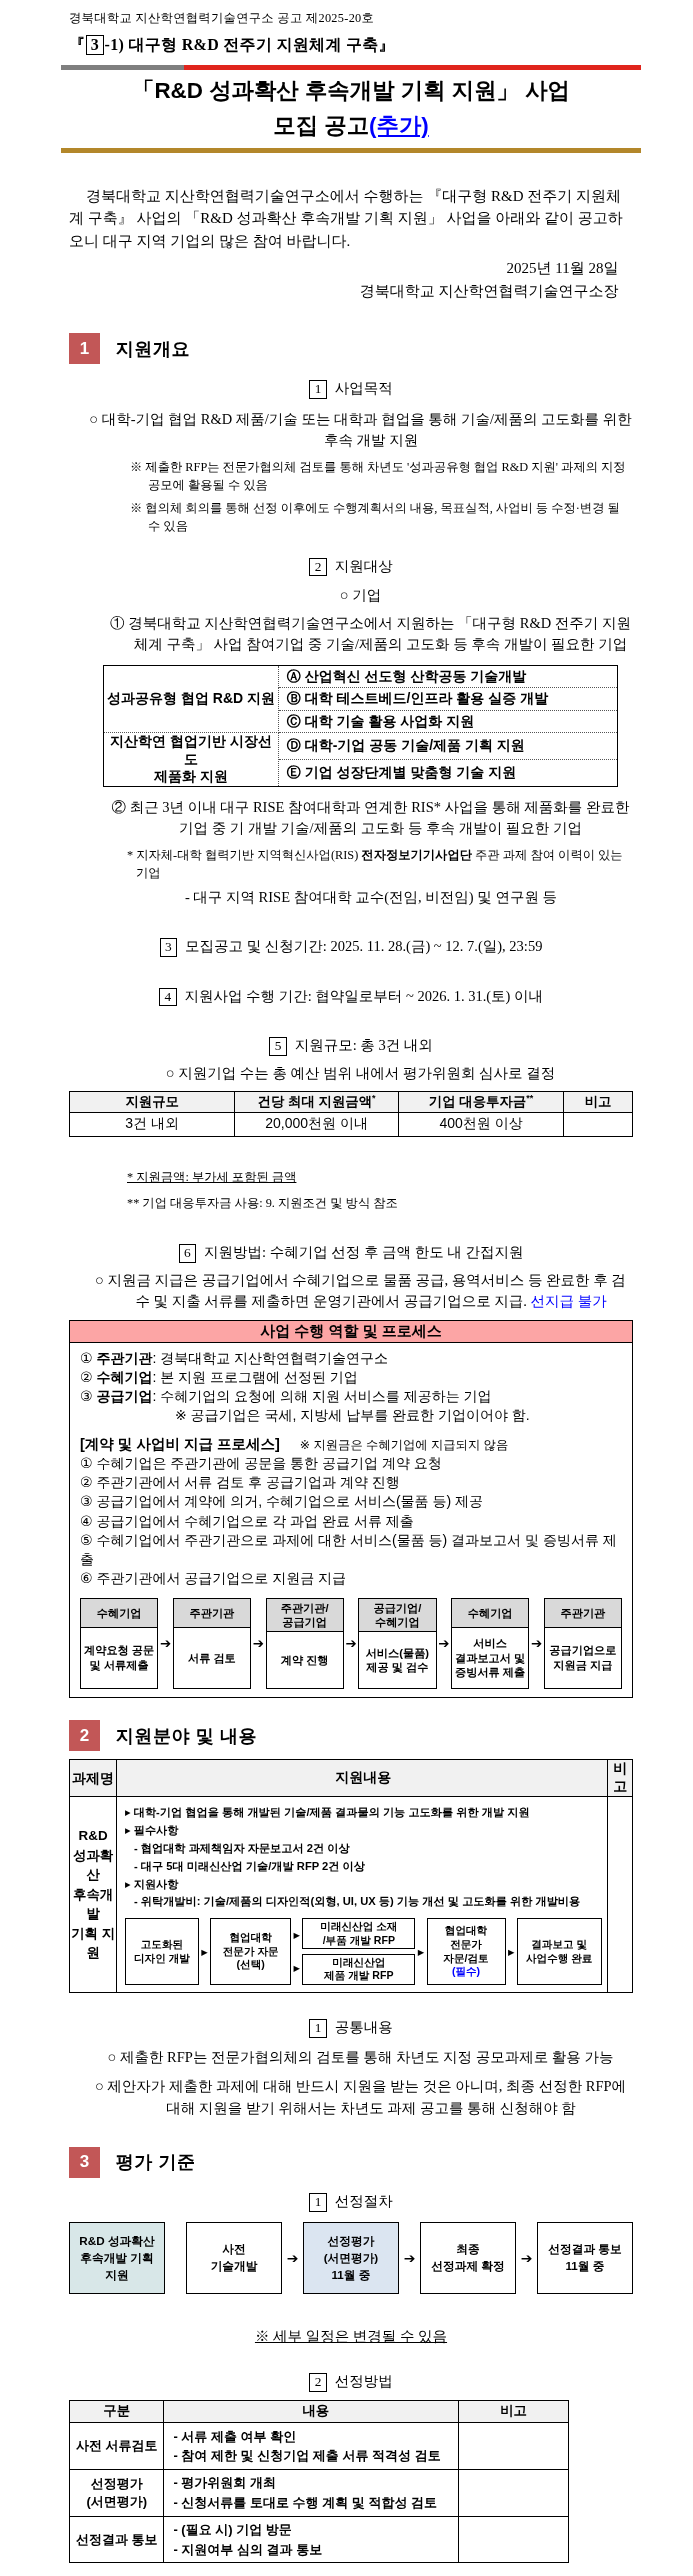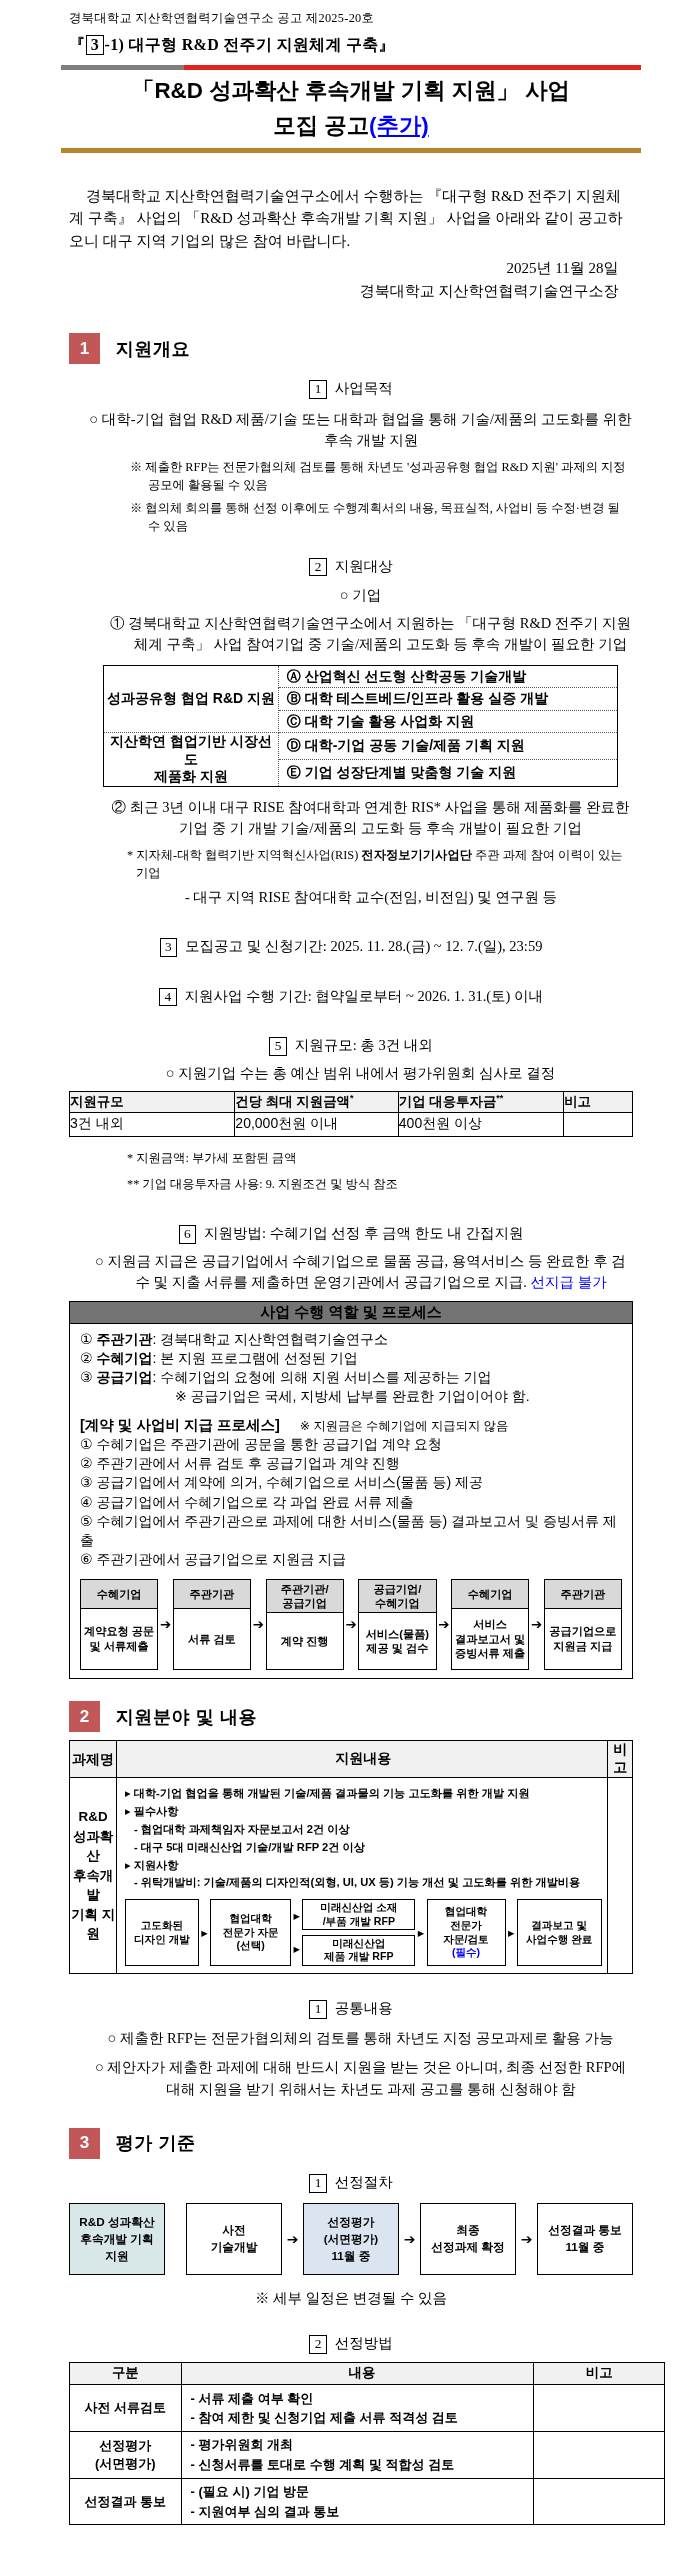--- a/index.html
+++ b/index.html
@@ -36,47 +36,47 @@
   .sec-title { font-weight:bold; font-size:18px; font-family:"Liberation Sans","DejaVu Sans",sans-serif; letter-spacing:0.6px; }
   .sh1 { margin-top:32px; } .sh2 { margin-top:22.4px; } .sh3 { margin-top:27px; }
 
   
   .item { font-size:14.5px; line-height:1.5;text-align:center; }
   .bn { display:inline-block; border:0.8px solid #000; padding:0 4.5px; line-height:1.25; margin-right:7.8px; font-size:13.4px; }
   .mt24 { margin-top:13.4px; } .mt16 { margin-top:9px; } .mt14 { margin-top:7.8px; }
   .mt12 { margin-top:6.7px; } .mt10 { margin-top:5.6px; } .mt8 { margin-top:4.5px; }
   .mt48 { margin-top:27px; } .mt50 { margin-top:28px; } .mt52 { margin-top:29px; }
   .mt36 { margin-top:20px; } .mt44 { margin-top:24.6px; } .mt42 { margin-top:23.5px; }
-  .mt26 { margin-top:13px; } .mt18 { margin-top:10px; }
+  .mt26 { margin-top:32px;text-decoration:underline; } .mt18 { margin-top:10px; }
   .o-item { padding-left:40px; text-indent:-21px; }
   .c-item { padding-left:59px; text-indent:-20px; }
   .note { font-size:12.3px; line-height:1.45; padding-left:79px; text-indent:-18px; }
   .note-star { font-size:12.3px; line-height:1.45; padding-left:67px; text-indent:-9px; }
   .u-item { padding-left:40px; }
 
   
   .ttable { border-collapse:collapse; border:1.1px solid #000; margin-left:34px; margin-top:9px;
             font-family:"Liberation Sans","DejaVu Sans",sans-serif; }
   .ttable td { border:0.6px dotted #555; font-weight:bold; font-size:14px; height:22.4px; }
   .ttable td.tt-label { width:175px; text-align:center; line-height:1.25; }
   .ttable td.tt-item { width:339px; padding-left:7.8px; }
 
   
   .stable { border-collapse:collapse; width:564px; margin-top:6.7px;
             font-family:"Liberation Sans","DejaVu Sans",sans-serif; }
-  .stable th, .stable td { border-left:0.6px solid #000; border-right:0.6px solid #000; text-align:left; }
+  .stable th, .stable td { border-left:0.6px solid #000; border-right:0.6px solid #000; text-align:center; }
   .stable th { background:#f1f1f1; font-size:13.4px; font-weight:bold; height:21px;
                border-top:1.7px solid #000; border-bottom:1.7px double #000; }
   .stable td { font-size:14px; height:23.5px; border-bottom:1.4px solid #000; }
   .stable .c1{width:166px;} .stable .c2{width:164px;} .stable .c3{width:166px;} .stable .c4{width:69px;}
   sup { font-size:9px; }
 
   
   .pbox { margin-top:6.7px; border:1.1px solid #000; }
-  .pbox-title { background:#737373; border-bottom:0.8px solid #000; text-align:center;
+  .pbox-title { background:#fca5a5; border-bottom:0.8px solid #000; text-align:center;
                 font-weight:bold; font-size:15px; padding:1.1px 0;
                 font-family:"Liberation Sans","DejaVu Sans",sans-serif; }
   .pbox-body { padding:5.6px 10px 7.8px 10px; font-family:"Liberation Sans","DejaVu Sans",sans-serif; }
   .pline { font-size:14px; line-height:1.38; }
   .pheading { font-weight:bold; font-size:14.5px; line-height:1.38; }
   .proles-note { padding-left:95px; }
   .contract-row { display:flex; align-items:baseline; gap:20px; margin-top:7.8px; }
   .contract-note { font-size:12.3px; }
   .pflow { display:flex; align-items:stretch; margin-top:9px; }
   .pflow-box { flex:1; border:1.1px solid #000; display:flex; flex-direction:column; }
@@ -116,21 +116,21 @@
   .s3box { width:96px; height:72px; border:0.8px solid #000; display:flex; align-items:center;
            justify-content:center; text-align:center; font-weight:bold; font-size:11.7px; line-height:1.45;
            font-family:"Liberation Sans","DejaVu Sans",sans-serif; background:#fff; }
   .s3box.bg-teal { background:#d8e7e8; }
   .s3box.bg-blue { background:#dbe5f1; }
   .s3-arrow { width:21px; text-align:center; font-weight:bold; font-size:14px;
               font-family:"Liberation Sans","DejaVu Sans",sans-serif; }
   .s3-arrow.hid { visibility:hidden; }
 
   
-  .mtable { border-collapse:collapse; width:596px; margin-top:6.7px;
+  .mtable { border-collapse:collapse; width:500px; margin-top:6.7px;
             font-family:"Liberation Sans","DejaVu Sans",sans-serif; }
   .mtable th { background:#f1f1f1; font-size:13.4px; font-weight:bold; height:22.4px;
                border-top:1.4px solid #000; border-bottom:1.7px double #000;
                border-left:0.6px solid #000; border-right:0.6px solid #000; }
   .mtable td { border:0.6px solid #000; font-size:13px; font-weight:bold; padding:3.4px 0; }
   .mtable tr:last-child td { border-bottom:1.4px solid #000; }
   .m-label { width:105px; text-align:center; line-height:1.4; }
   .m-content { width:332px; padding-left:9px !important; line-height:1.5; }
   .m-remark { width:123px; }
 </style>

